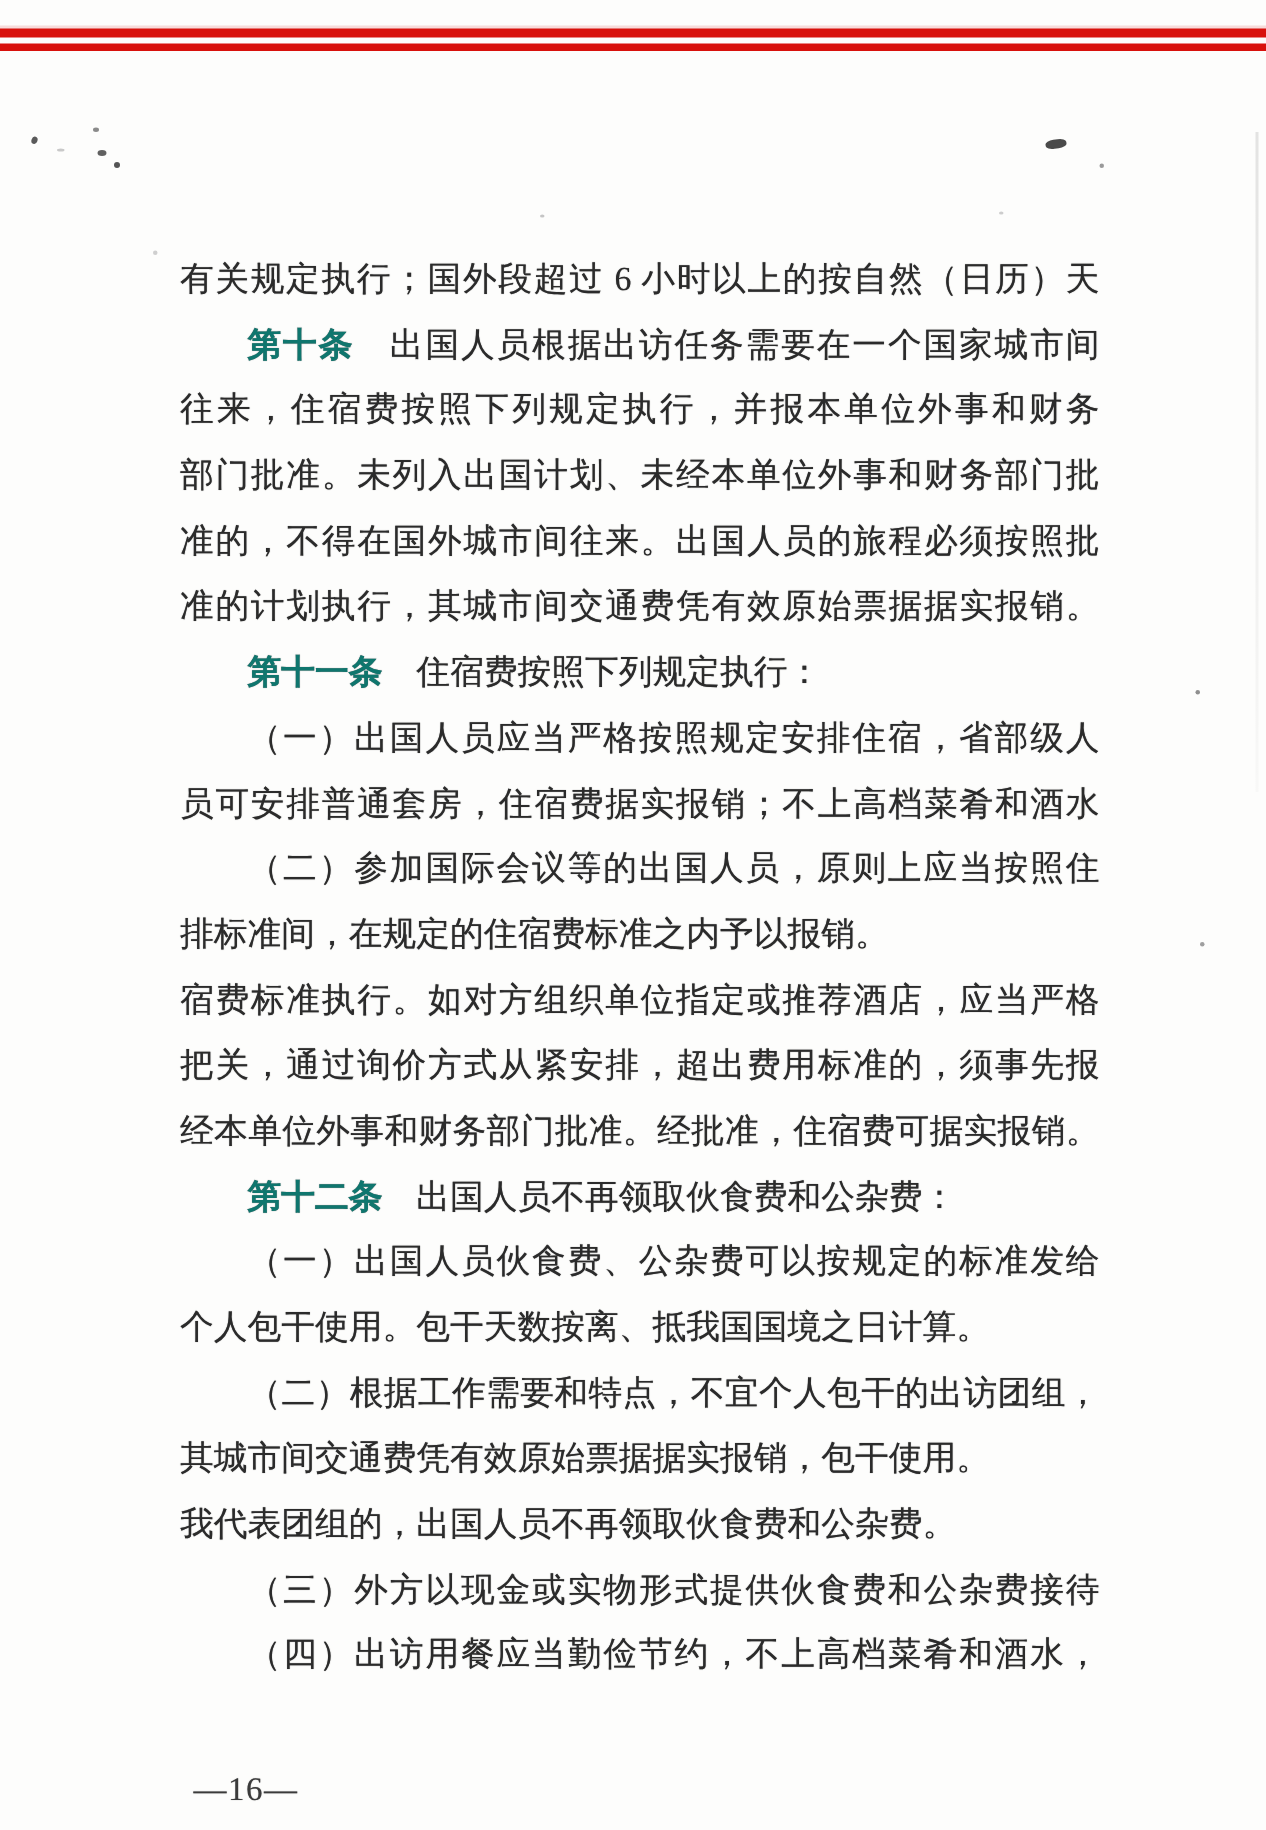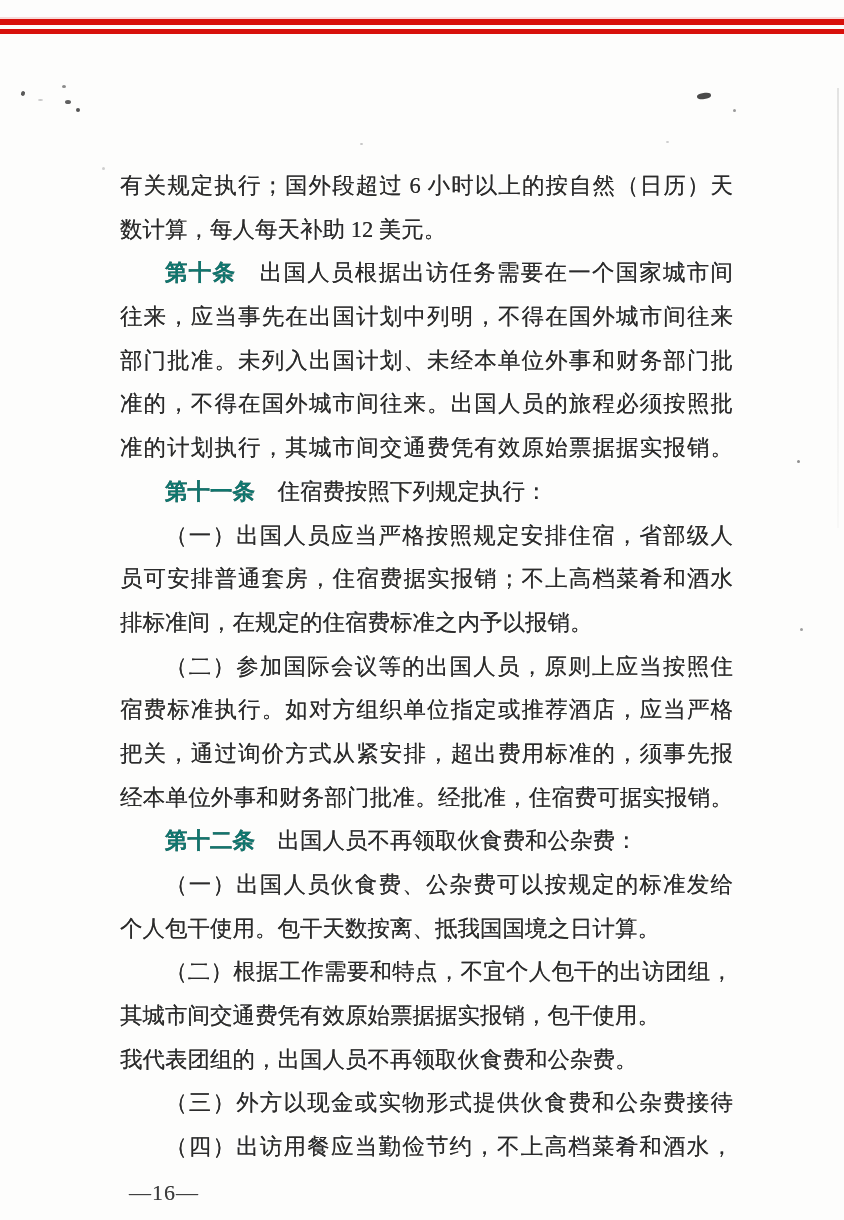--- a/index.html
+++ b/index.html
@@ -66,31 +66,30 @@
   <div class="speck sp7"></div>
   <div class="speck sp8"></div>
   <div class="speck sp9"></div>
   <div class="speck sp10"></div>
   <div class="speck sp11"></div>
   <div class="speck sp12"></div>
   <div class="edge-line"></div>
 
   <div class="text-block" id="text-block">
       <div class="line fill"><span class="">有关规定执行；国外段超过 6 小时以上的按自然（日历）天</span></div>
-      <div class="line"><span class="">数计算，每人每天补助 12 美元。</span></div>
       <div class="line fill indent"><span class="bold">第十条</span><span class="">　出国人员根据出访任务需要在一个国家城市间</span></div>
-      <div class="line fill"><span class="">往来，应当事先在出国计划中列明，不得在国外城市间往来</span></div>
+      <div class="line fill"><span class="">往来，住宿费按照下列规定执行，并报本单位外事和财务</span></div>
       <div class="line fill"><span class="">部门批准。未列入出国计划、未经本单位外事和财务部门批</span></div>
       <div class="line fill"><span class="">准的，不得在国外城市间往来。出国人员的旅程必须按照批</span></div>
       <div class="line fill"><span class="">准的计划执行，其城市间交通费凭有效原始票据据实报销。</span></div>
       <div class="line indent"><span class="bold">第十一条</span><span class="">　住宿费按照下列规定执行：</span></div>
       <div class="line fill indent"><span class="">（一）出国人员应当严格按照规定安排住宿，省部级人</span></div>
       <div class="line fill"><span class="">员可安排普通套房，住宿费据实报销；不上高档菜肴和酒水</span></div>
+      <div class="line fill indent"><span class="">（二）参加国际会议等的出国人员，原则上应当按照住</span></div>
       <div class="line"><span class="">排标准间，在规定的住宿费标准之内予以报销。</span></div>
-      <div class="line fill indent"><span class="">（二）参加国际会议等的出国人员，原则上应当按照住</span></div>
       <div class="line fill"><span class="">宿费标准执行。如对方组织单位指定或推荐酒店，应当严格</span></div>
       <div class="line fill"><span class="">把关，通过询价方式从紧安排，超出费用标准的，须事先报</span></div>
       <div class="line fill"><span class="">经本单位外事和财务部门批准。经批准，住宿费可据实报销。</span></div>
       <div class="line indent"><span class="bold">第十二条</span><span class="">　出国人员不再领取伙食费和公杂费：</span></div>
       <div class="line fill indent"><span class="">（一）出国人员伙食费、公杂费可以按规定的标准发给</span></div>
       <div class="line"><span class="">个人包干使用。包干天数按离、抵我国国境之日计算。</span></div>
       <div class="line fill indent"><span class="">（二）根据工作需要和特点，不宜个人包干的出访团组，</span></div>
       <div class="line"><span class="">其城市间交通费凭有效原始票据据实报销，包干使用。</span></div>
       <div class="line"><span class="">我代表团组的，出国人员不再领取伙食费和公杂费。</span></div>
       <div class="line fill indent"><span class="">（三）外方以现金或实物形式提供伙食费和公杂费接待</span></div>

